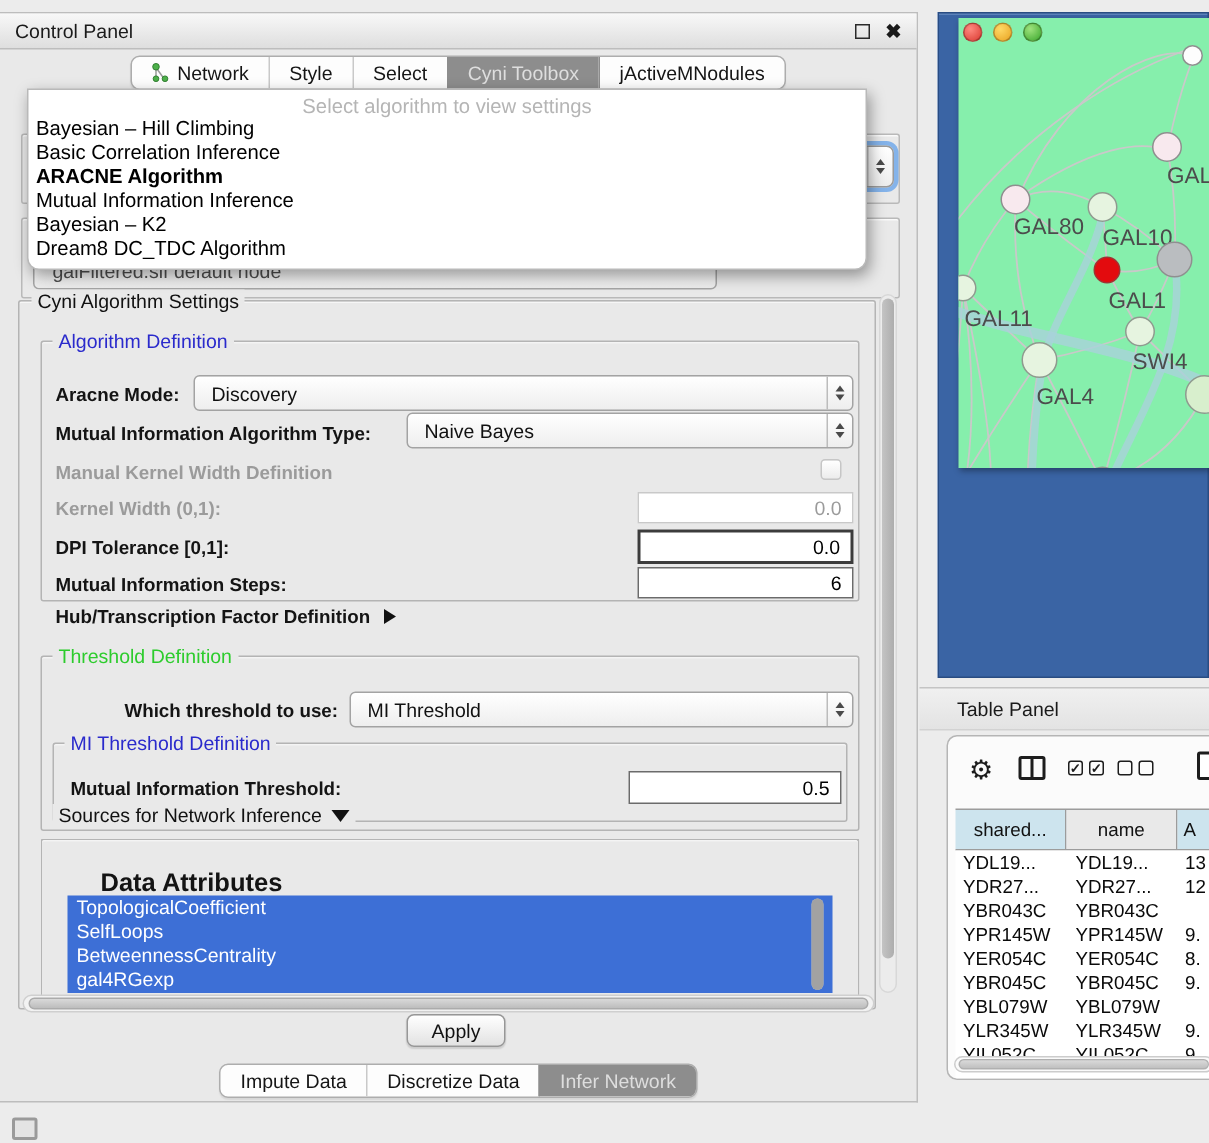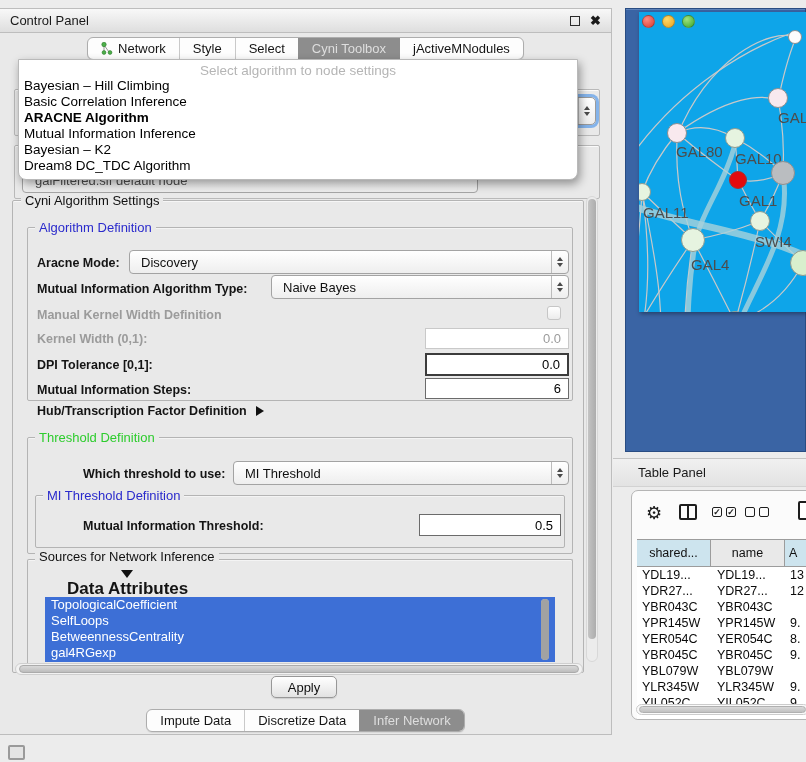--- a/index.html
+++ b/index.html
@@ -135,21 +135,21 @@
   .mini-dock{ position:absolute; left:8px; top:745px; width:17px; height:15px;
     border:2px solid #9a9a9a; background:#e4e4e4; border-radius:2px; }
 
   
   .network-window{
     position:absolute; left:625px; top:8px; width:181px; height:444px;
     background:#3a64a4; box-shadow:inset 0 0 0 1px #294c82, inset 0 2px 0 #5c82ba;
   }
   .net-canvas{
     position:absolute; left:14px; top:4px; width:167px; height:300px;
-    background:#0ea5e9; overflow:hidden; box-shadow:1px 2px 4px rgba(0,0,0,.35);
+    background:#86efac; overflow:hidden; box-shadow:1px 2px 4px rgba(0,0,0,.35);
   }
   .tl{ position:absolute; top:3px; width:13px; height:13px; border-radius:50%; border:1px solid rgba(0,0,0,.25); }
   .tl.red{ left:3px; background:radial-gradient(circle at 35% 30%, #ff8a80, #da3a31); }
   .tl.yellow{ left:23px; background:radial-gradient(circle at 35% 30%, #ffd966, #e9a322); }
   .tl.green{ left:43px; background:radial-gradient(circle at 35% 30%, #9fe37e, #3aa62c); }
   .net-node{ position:absolute; border-radius:50%; border:1px solid #8f8f8f; }
   .net-node.plain{ background:#fdfdfd; }
   .net-node.pink{ background:#f8e9ee; }
   .net-node.green{ background:#e6f4e0; border-color:#8f9a8f; }
   .net-node.green2{ background:#d8efcd; border-color:#8f9a8f; }
@@ -236,21 +236,21 @@
         <i class="up"></i>
         <i class="dn"></i>
       </span>
   </div>
   <div class="bg-group" style="left:14px; top:136px; width:586px; height:54px;"></div>
   <div class="bg-combo2" style="left:22px; top:160px; width:456px; height:24px;">
     <span>galFiltered.sif default node</span>
   </div>
 
   <div class="dropdown-popup">
-    <div class="dd-prompt">Select algorithm to node settings</div>
+    <div class="dd-prompt">Select algorithm to view settings</div>
     <div>
         <div class="dd-item">Bayesian – Hill Climbing</div>
         <div class="dd-item">Basic Correlation Inference</div>
         <div class="dd-item bold">ARACNE Algorithm</div>
         <div class="dd-item">Mutual Information Inference</div>
         <div class="dd-item">Bayesian – K2</div>
         <div class="dd-item">Dream8 DC_TDC Algorithm</div>
       </div>
   </div>
 
@@ -309,27 +309,27 @@
       <span>MI Threshold</span>
       <span class="combo-arrows">
           <i class="up"></i>
           <i class="dn"></i>
         </span>
     </div>
 
     <div class="grp" style="left:22px; top:294px; width:530px; height:53px;"></div>
     <span class="legend blue" style="left:30px; top:287px;">MI Threshold Definition</span>
 
-    <span class="lbl" style="left:34px; top:318px;margin-left:36px;">Mutual Information Threshold:</span>
+    <span class="lbl" style="left:34px; top:318px;">Mutual Information Threshold:</span>
     <div class="field" style="left:406px; top:313px; width:142px; height:22px;">
       <span>0.5</span>
     </div>
 
     <div class="grp" style="left:14px; top:358px; width:546px; height:115px; border-bottom:none;"></div>
-    <span class="legend" style="left:22px; top:348px;flex-direction:column;">
+    <span class="legend" style="left:22px; top:335px;">
       <span>Sources for Network Inference</span>
       <span class="tri-down"></span>
     </span>
 
     <span class="lbl" style="left:22px; top:378px; font-size:17px;margin-left:32px;">Data Attributes</span>
 
     <div class="attr-list" style="left:32px; top:396px; width:510px; height:65px;">
       <div>
           <div class="attr-item">TopologicalCoefficient</div>
           <div class="attr-item">SelfLoops</div>

